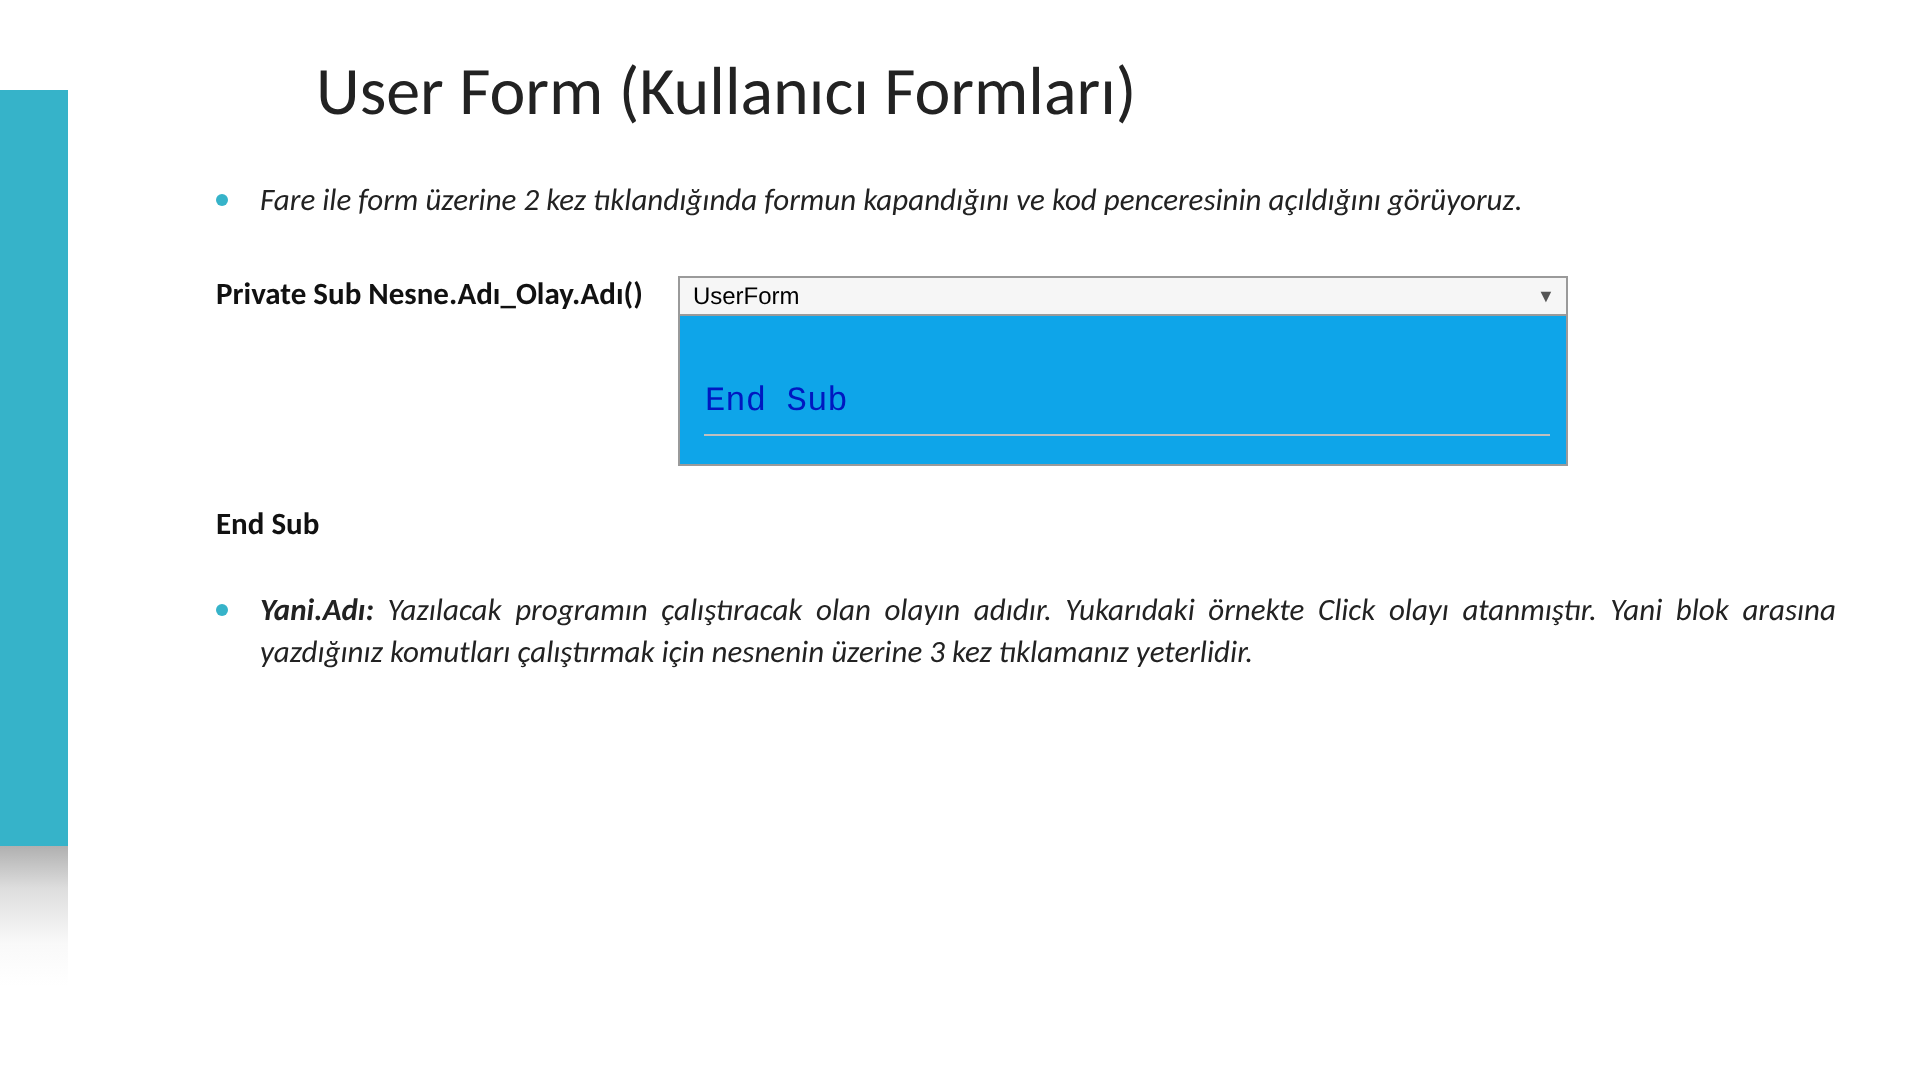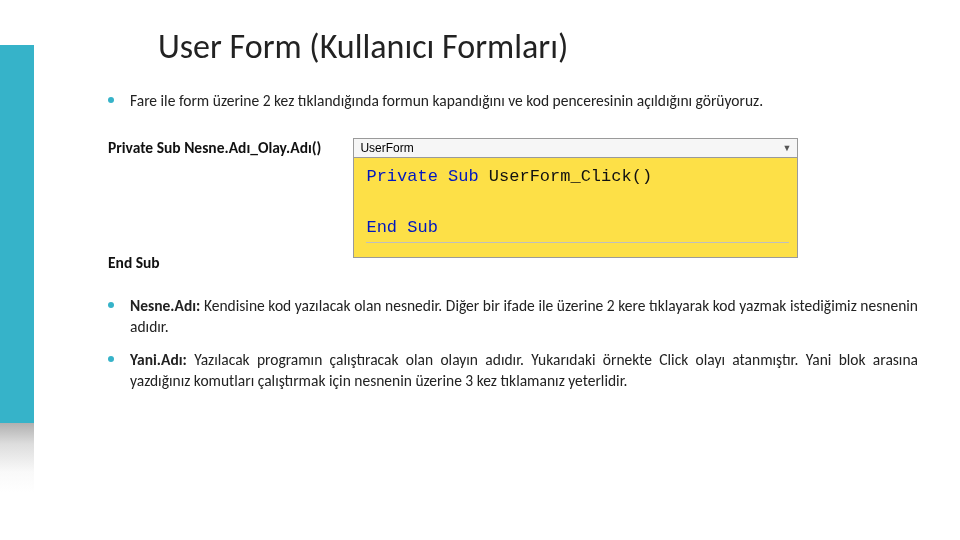--- a/index.html
+++ b/index.html
@@ -38,20 +38,21 @@
   h1.title {
     font-size: 34px;
     font-weight: 400;
     color: #222;
     margin-top: 6px;
     margin-bottom: 24px;
     margin-left: 50px;
   }
   .bullets {
     list-style: none;
+    font-style: italic;
   }
   .bullets > li {
     position: relative;
     padding-left: 22px;
     font-size: 15.5px;
     line-height: 1.35;
     color: #222;
     margin-bottom: 12px;
     text-align: justify;
   }
@@ -63,41 +64,41 @@
     width: 6px;
     height: 6px;
     border-radius: 50%;
     background: #36b3c9;
   }
   .code-row {
     margin-top: 26px;
     margin-bottom: 24px;
     display: flex;
     align-items: flex-start;
-    gap: 32px;
+    gap: 18px;
   }
   .code-left {
     flex: 0 0 auto;
   }
   .code-declare {
     font-size: 15.5px;
     font-weight: 700;
     color: #111;
     margin-bottom: 96px;
   }
   .code-end {
     font-size: 15.5px;
     font-weight: 700;
     color: #111;
   }
   .code-window {
     flex: 0 0 auto;
     width: 445px;
     border: 1px solid #9a9a9a;
-    background: #fde047;
+    background: #0ea5e9;
     font-family: "Courier New", monospace;
   }
   .code-window .dropdown {
     border-bottom: 1px solid #9a9a9a;
     background: #f6f6f6;
     font-size: 12px;
     padding: 2px 6px 2px 6px;
     display: flex;
     align-items: center;
     justify-content: space-between;
@@ -140,26 +141,24 @@
       <div class="code-declare">Private Sub Nesne.Adı_Olay.Adı()</div>
       <div class="code-end">End Sub</div>
     </div>
 
     <div class="code-window">
       <div class="dropdown">
         <span>UserForm</span>
         <span class="arrow">▼</span>
       </div>
       <div class="code-body">
-        <div><span class="kw">Private Sub</span><span> UserForm_Click()</span></div>
         <div>&nbsp;</div>
         <div><span class="kw">End Sub</span></div>
         <div class="divider"></div>
       </div>
     </div>
   </div>
 
   <ul class="bullets">
-    <li><span class="bold">Nesne.Adı:</span><span> Kendisine kod yazılacak olan nesnedir. Diğer bir ifade ile üzerine 2 kere tıklayarak kod yazmak istediğimiz nesnenin adıdır.</span></li>
     <li><span class="bold">Yani.Adı:</span><span> Yazılacak programın çalıştıracak olan olayın adıdır. Yukarıdaki örnekte Click olayı atanmıştır. Yani blok arasına yazdığınız komutları çalıştırmak için nesnenin üzerine 3 kez tıklamanız yeterlidir.</span></li>
   </ul>
 
 </div>
 
 </body></html>

